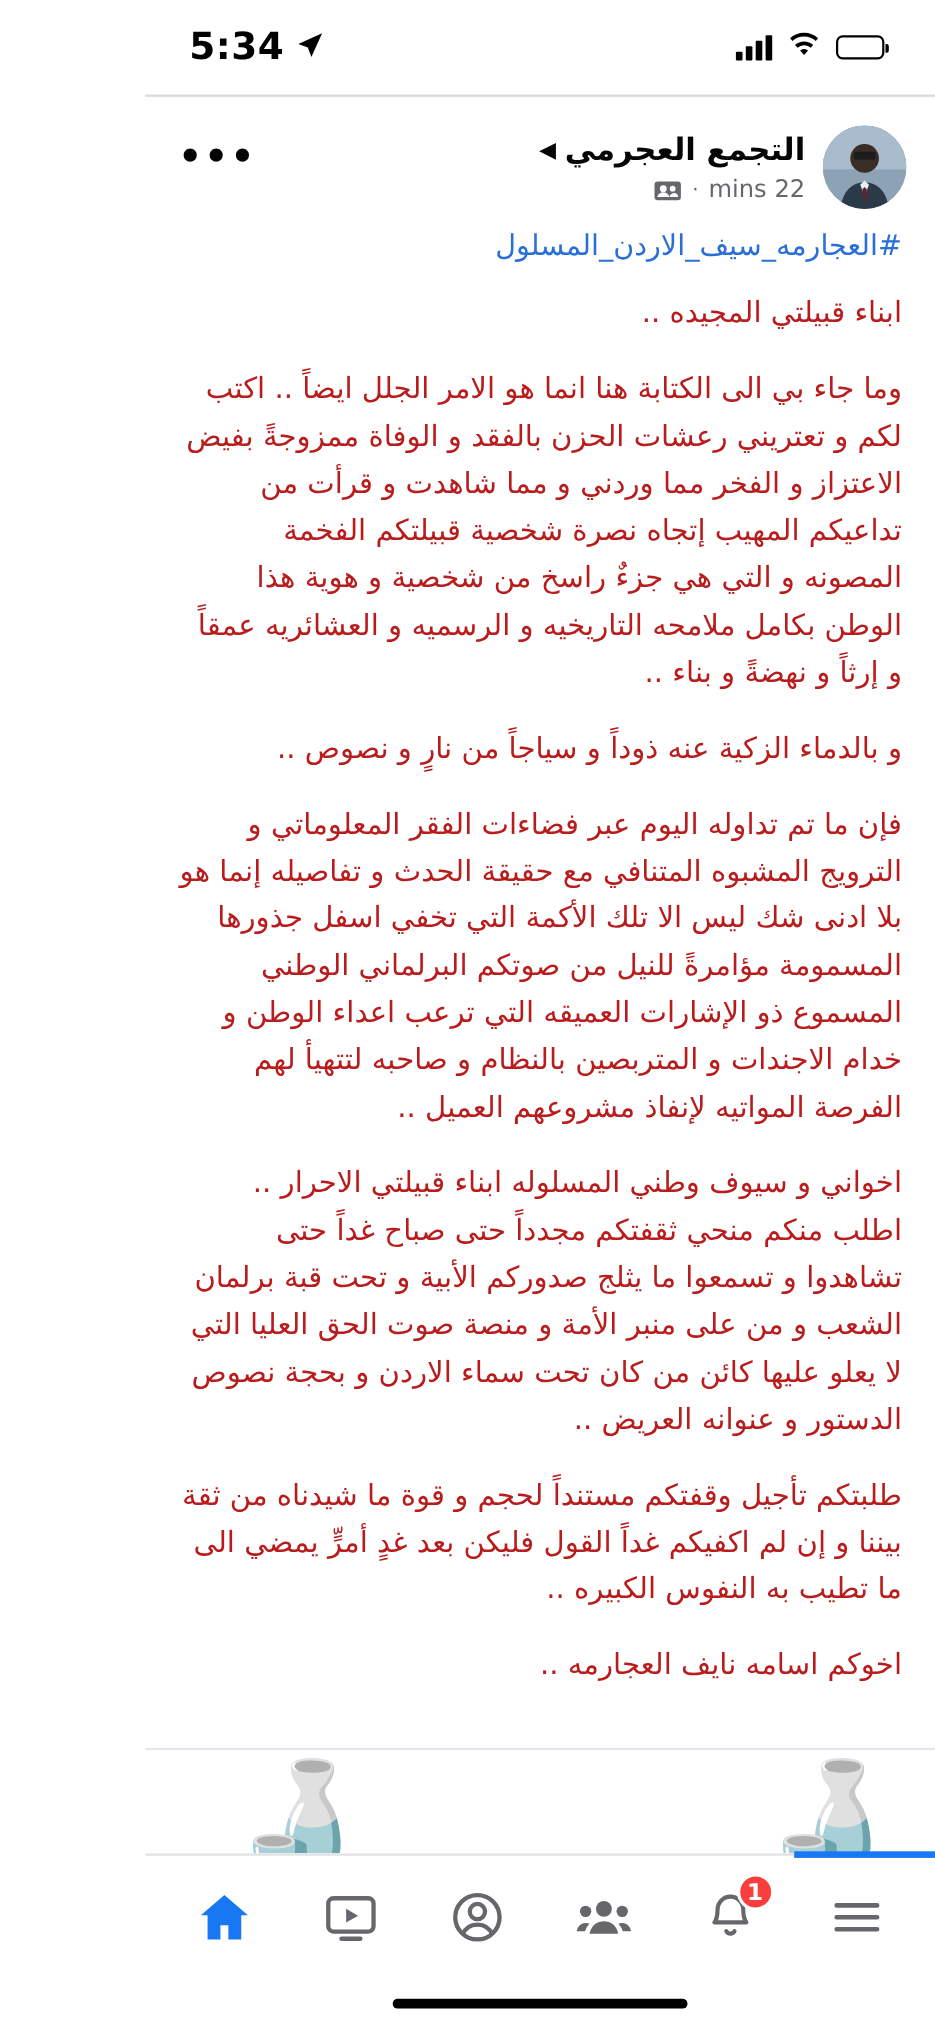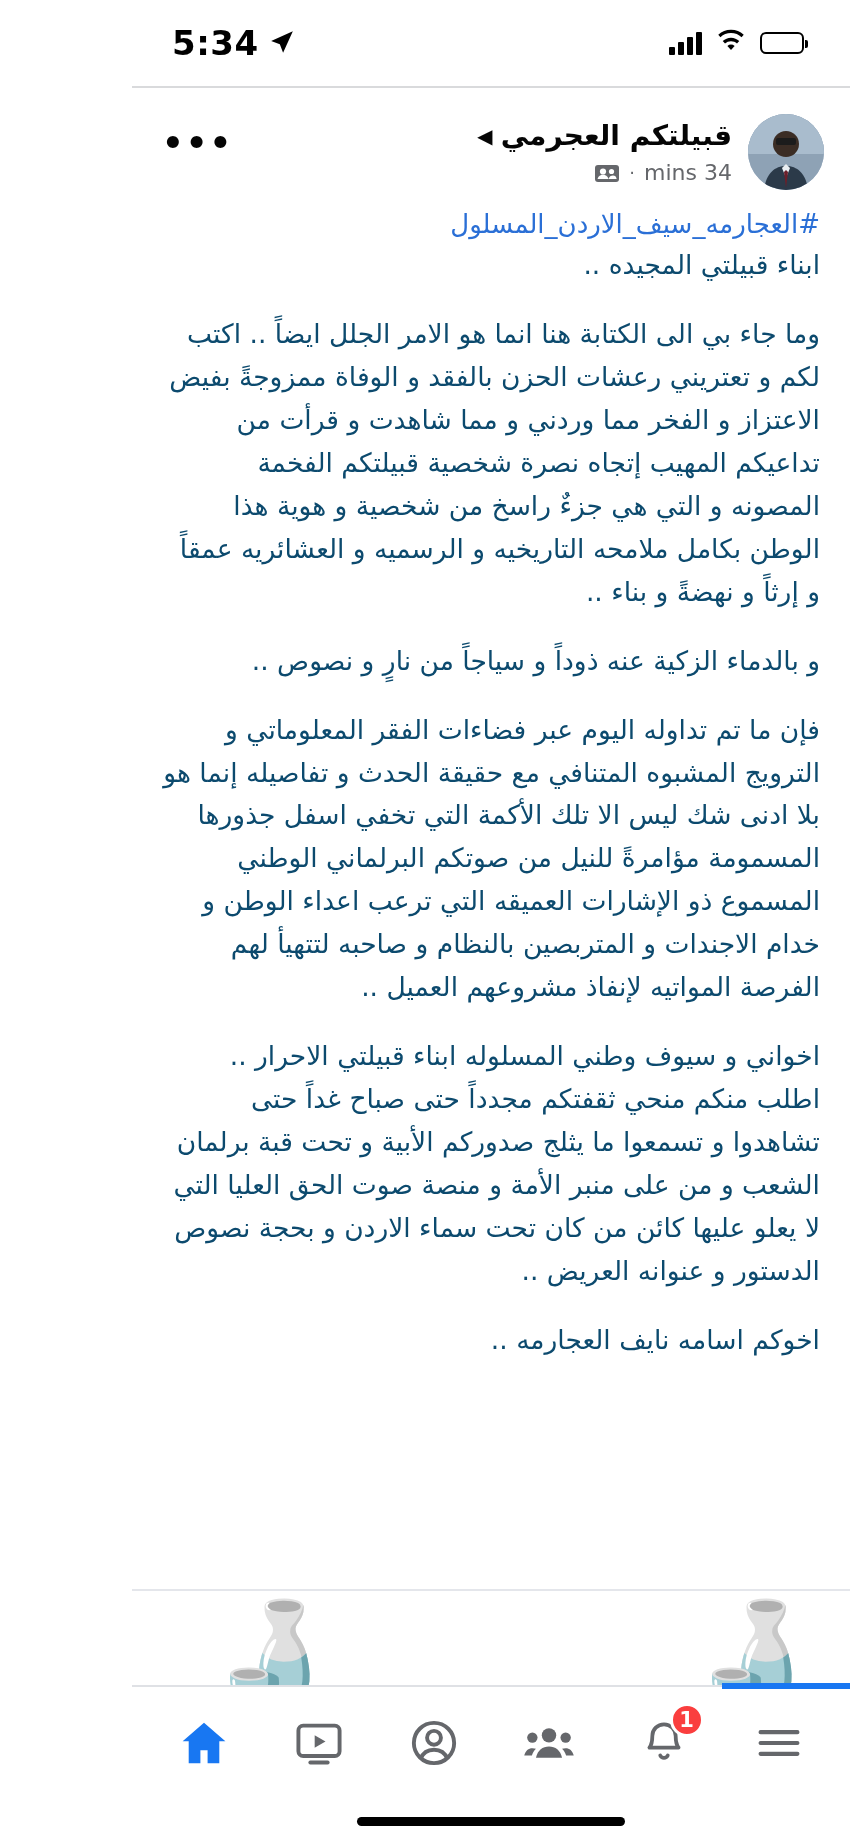--- a/index.html
+++ b/index.html
@@ -141,26 +141,27 @@
 
   .post-body {
     padding: 10px 30px 0 30px;
     direction: rtl;
     text-align: right;
   }
   .hashtags {
     color: #2a6fd6;
     font-size: 26px;
     line-height: 1.55;
+    margin-bottom: 20px;
   }
   .hashtags div { direction: rtl; }
   .para {
     font-size: 26.5px;
     line-height: 1.62;
-    color: #0c4a6e;
+    color: #b91c1c;
     margin-bottom: 26px;
     text-align: right;
   }
   .para.last { margin-bottom: 10px; text-align: right; }
 
   
   .photo-strip {
     position: absolute;
     left: 0; right: 0; bottom: 0;
     height: 96px;
@@ -284,25 +285,25 @@
           <rect x="0" y="0" width="76" height="40" fill="#a9bccd"></rect>
           <circle cx="38" cy="30" r="13" fill="#3b2d25"></circle>
           <rect x="28" y="24" width="20" height="7" rx="2" fill="#1c1c1c"></rect>
           <path d="M16 76c2-17 11-24 22-24s20 7 22 24z" fill="#2b3a49"></path>
           <path d="M34 54l4 10 4-10-4-4z" fill="#e9eef2"></path>
           <path d="M36 58l2 16 2-16-2-2z" fill="#6b1f2a"></path>
         </svg>
       </div>
       <div class="header-text">
         <div class="name-line">
-          <span>قبيلتكم العجرمي</span>
+          <span>التجمع العجرمي</span>
           <span class="arrow">▶</span>
         </div>
         <div class="meta-line">
-          <span>34 mins</span>
+          <span>22 mins</span>
           <span class="dot">·</span>
           <span class="audience-icon">
             <svg width="26" height="22" viewBox="0 0 26 22">
               <rect x="1" y="3" width="24" height="17" rx="3" fill="#65676b"></rect>
               <circle cx="9" cy="9.5" r="3.1" fill="#fff"></circle>
               <circle cx="17.5" cy="9.5" r="2.6" fill="#fff"></circle>
               <path d="M3.5 17c.8-3 3-4.3 5.5-4.3S13.7 14 14.5 17z" fill="#fff"></path>
               <path d="M14.5 17c.7-2.5 2.5-3.6 4.5-3.6s3.3 1.1 3.6 3.6z" fill="#fff"></path>
             </svg>
           </span>
@@ -313,20 +314,21 @@
 
     <div class="post-body">
       <div class="hashtags">
         <div>#العجارمه_سيف_الاردن_المسلول</div>
       </div>
       <p class="para">ابناء قبيلتي المجيده ..</p>
       <p class="para">وما جاء بي الى الكتابة هنا انما هو الامر الجلل ايضاً ..  اكتب لكم و تعتريني رعشات الحزن بالفقد و الوفاة ممزوجةً بفيض الاعتزاز و الفخر مما وردني و مما شاهدت و قرأت من تداعيكم المهيب إتجاه نصرة شخصية قبيلتكم الفخمة المصونه و التي هي جزءٌ راسخ من شخصية و هوية هذا الوطن بكامل ملامحه التاريخيه و الرسميه و العشائريه عمقاً و إرثاً و نهضةً و  بناء ..</p>
       <p class="para">و بالدماء الزكية عنه ذوداً و سياجاً من نارٍ و نصوص ..</p>
       <p class="para">فإن ما تم تداوله اليوم عبر فضاءات الفقر المعلوماتي و الترويج المشبوه المتنافي مع حقيقة الحدث و تفاصيله إنما هو بلا ادنى شك ليس الا تلك الأكمة التي تخفي اسفل جذورها المسمومة مؤامرةً للنيل من صوتكم البرلماني الوطني المسموع ذو الإشارات العميقه التي ترعب اعداء الوطن و خدام الاجندات و المتربصين بالنظام و صاحبه لتتهيأ لهم الفرصة المواتيه لإنفاذ مشروعهم العميل ..</p>
       <p class="para">اخواني و سيوف وطني المسلوله ابناء قبيلتي الاحرار .. اطلب منكم منحي ثقفتكم مجدداً حتى صباح غداً حتى تشاهدوا و تسمعوا ما يثلج صدوركم الأبية و تحت قبة برلمان الشعب و من على منبر الأمة و منصة صوت الحق العليا التي لا يعلو عليها كائن من كان تحت سماء الاردن و بحجة نصوص الدستور و عنوانه العريض ..</p>
+      <p class="para">طلبتكم تأجيل وقفتكم مستنداً لحجم و قوة ما شيدناه من ثقة بيننا و إن لم اكفيكم غداً القول فليكن بعد غدٍ أمرٍّ يمضي الى ما  تطيب به النفوس الكبيره ..</p>
       <p class="para last">اخوكم اسامه نايف العجارمه ..</p>
     </div>
 
     <div class="photo-strip">
       <span class="horse a">🍶</span>
       <span class="horse b">🍶</span>
     </div>
   </div>
 
   <div class="navwrap">

